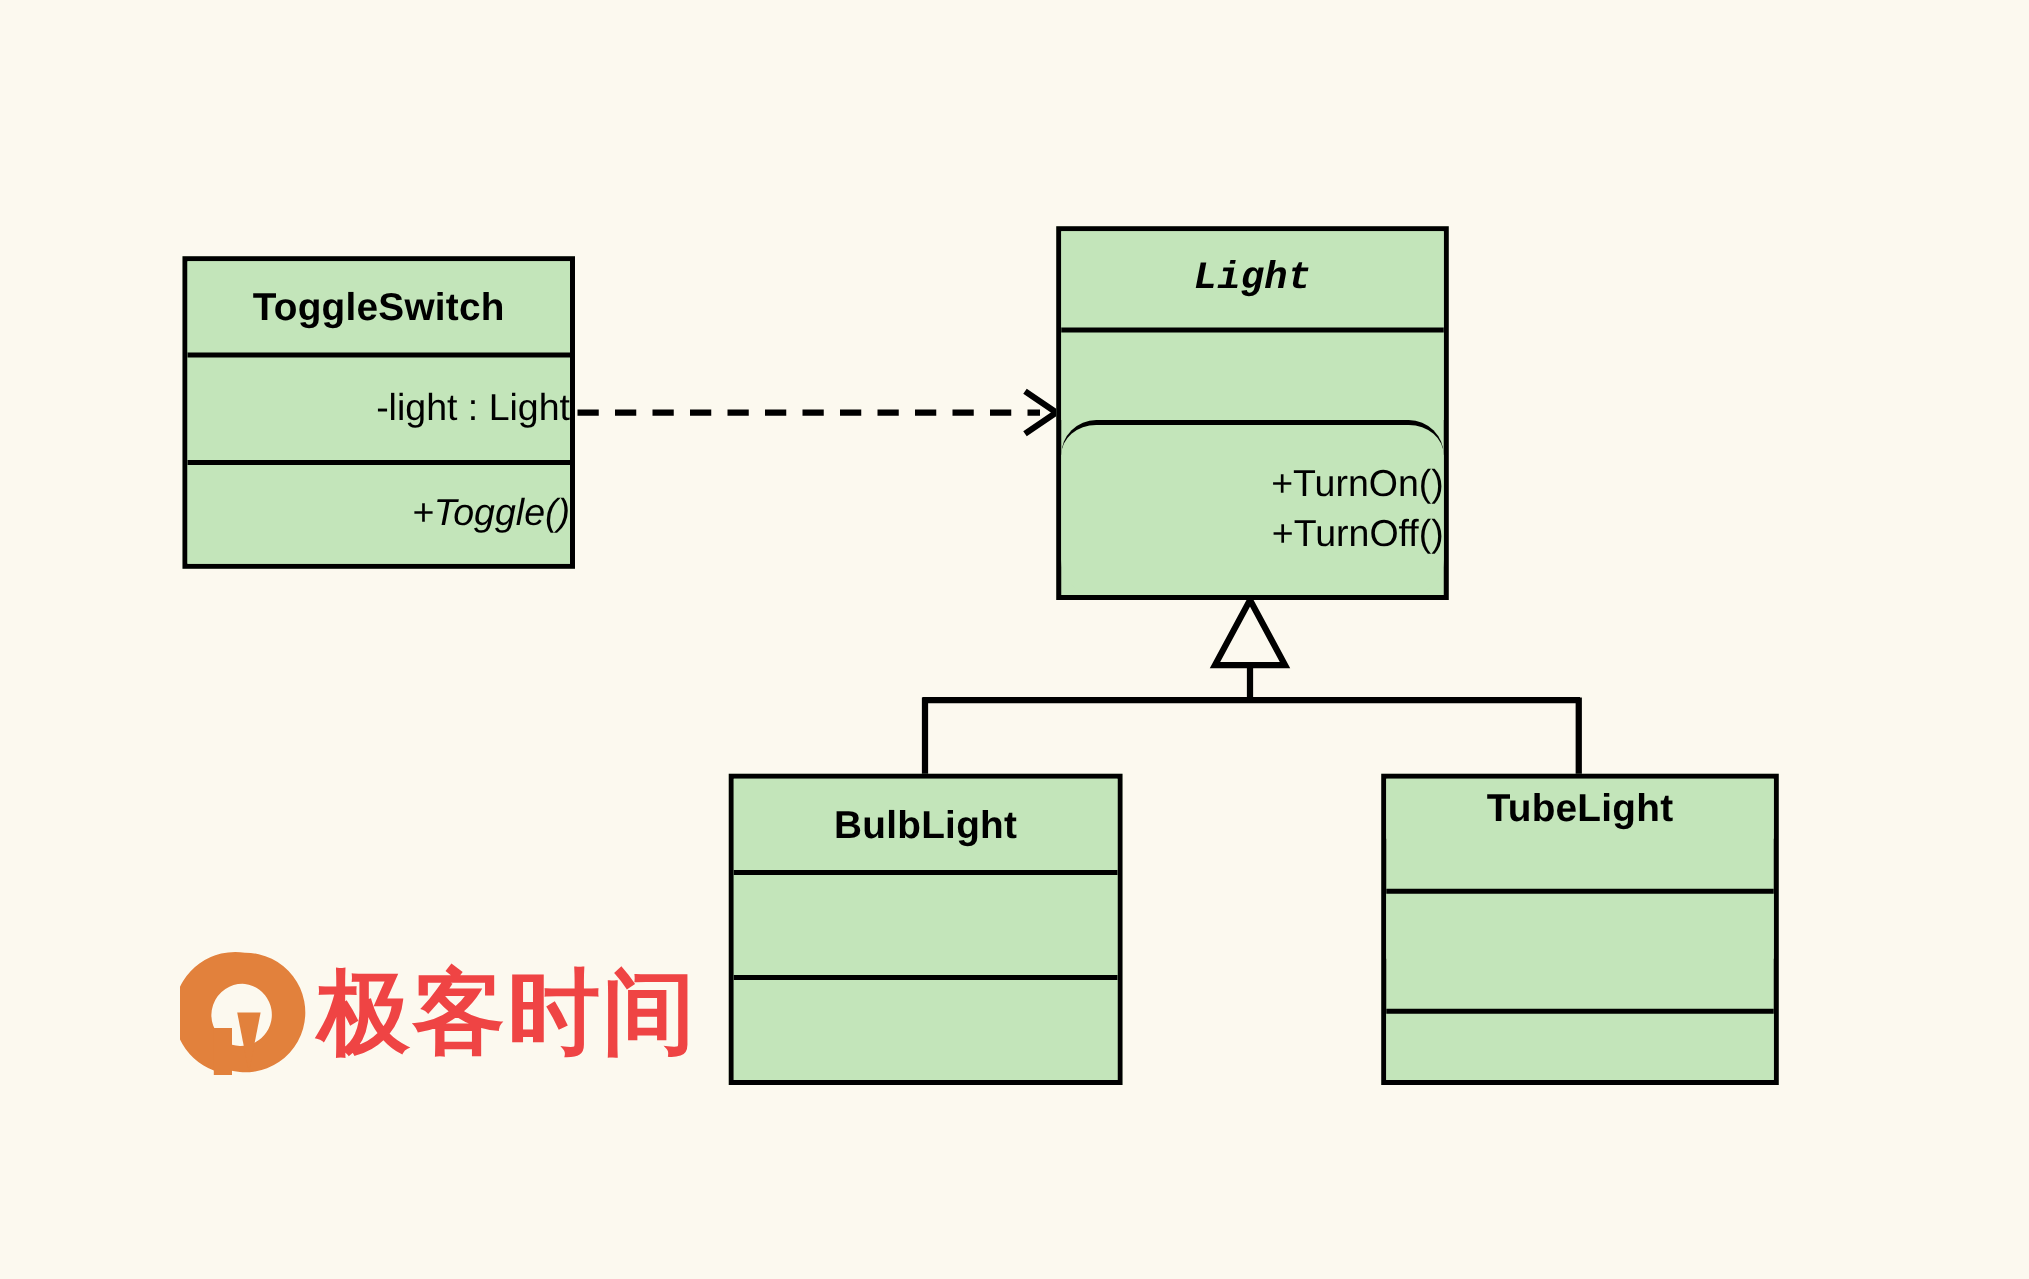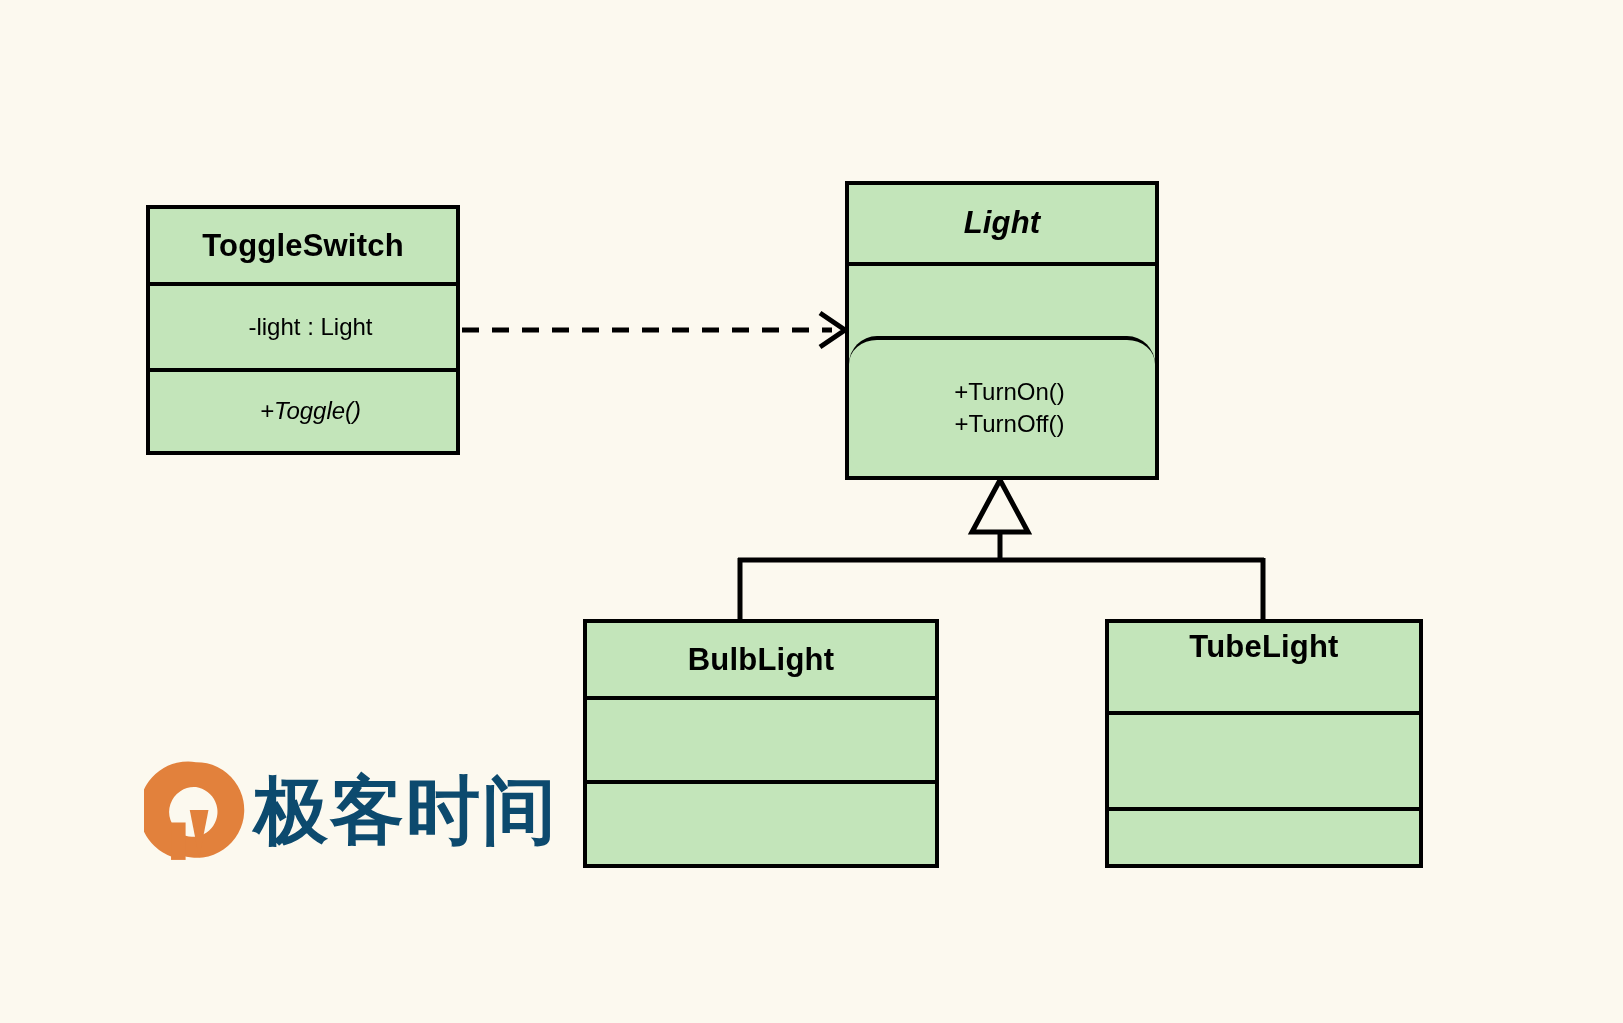--- a/index.html
+++ b/index.html
@@ -45,44 +45,45 @@
   .cls-title {
     text-align: center;
     font-weight: bold;
     font-size: 31px;
     color: #000000;
     letter-spacing: 0.2px;
     line-height: 1.1;
   }
   .cls-title.abstract {
     font-style: italic;
+    font-family: Liberation Mono, monospace;
   }
   .cls-line {
-    font-size: 24px;
+    font-size: 30px;
     color: #000000;
     padding-left: 15px;
     line-height: 1.35;
     white-space: pre;
-    text-align: center;
+    text-align: right;
   }
   .empty-comp { }
 
   
   #box-toggleswitch { left: 146px; top: 169px; width: 314px; height: 250px; }
   #box-toggleswitch .c-title  { height: 76px; }
   #box-toggleswitch .c-attrs  { height: 88px; }
   #box-toggleswitch .c-ops    { height: 86px; font-style: italic; }
 
   #box-light { left: 845px; top: 145px; width: 314px; height: 299px; }
   #box-light .c-title { height: 79px; }
   #box-light .c-attrs { height: 76px; }
   #box-light .c-ops   { height: 144px; border-radius: 28px; }
   #box-light .c-ops .cls-line { line-height: 1.33; }
 
-  #box-bulblight { left: 583px; top: 583px; width: 356px; height: 249px; }
+  #box-bulblight { left: 583px; top: 583px; width: 315px; height: 249px; }
   #box-bulblight .c-title { height: 76px; }
   #box-bulblight .c-attrs { height: 86px; }
   #box-bulblight .c-ops   { height: 87px; }
 
   #box-tubelight { left: 1105px; top: 583px; width: 318px; height: 249px; gap: 40px; }
   #box-tubelight .c-title { height: 76px; }
   #box-tubelight .c-attrs { height: 86px; }
   #box-tubelight .c-ops   { height: 87px; }
 
   
@@ -100,21 +101,21 @@
     top: 718px;
     width: 420px;
     height: 112px;
     z-index: 6;
     display: flex;
     align-items: center;
   }
   #logo-mark { width: 104px; height: 104px; flex: 0 0 104px; }
   #logo-text {
     font-size: 74px;
-    color: #0c4a6e;
+    color: #ef4444;
     font-weight: bold;
     letter-spacing: 2px;
     line-height: 1;
     margin-left: 6px;
     white-space: nowrap;
     font-family: "DejaVu Sans", sans-serif;
     text-align: right;
   }
 </style>
 </head>

